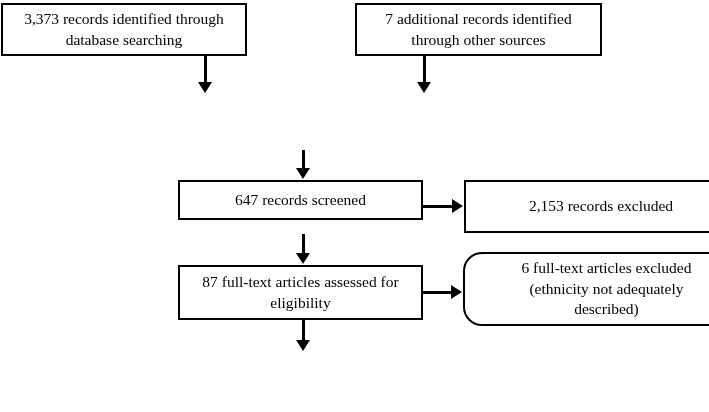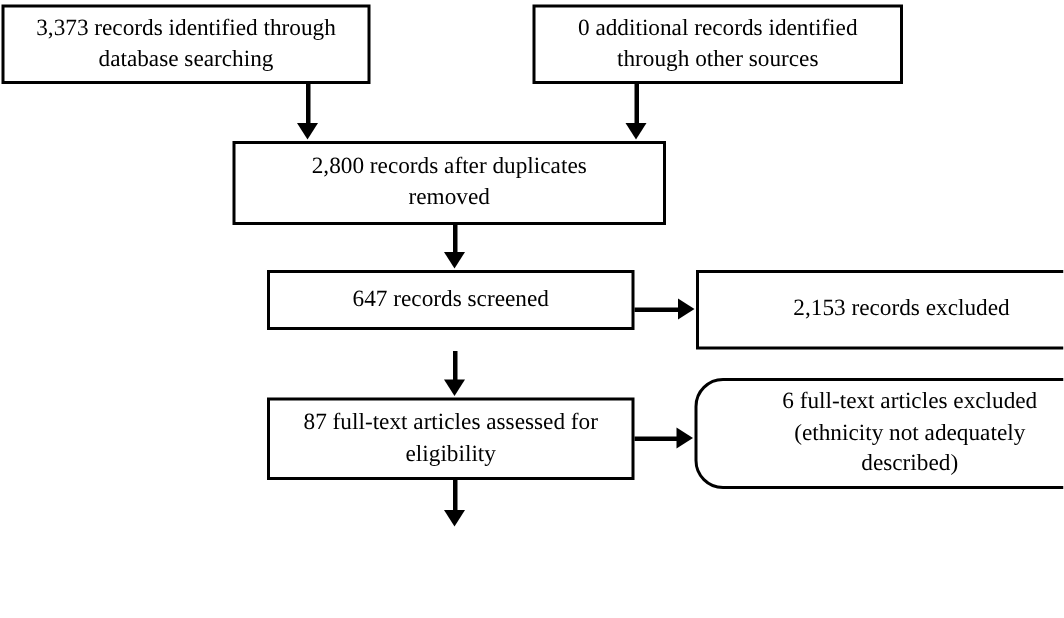--- a/index.html
+++ b/index.html
@@ -91,25 +91,23 @@
   #conn-inc-head  { left: 296px; top: 340px; }
 </style>
 </head>
 <body>
 
 <div id="canvas">
 
   <div class="node" id="node-identified-db">3,373 records identified through
 database searching</div>
 
-  <div class="node" id="node-identified-other">0 additional records identified
+  <div class="node" id="node-identified-other">7 additional records identified
 through other sources</div>
 
-  <div class="node" id="node-duplicates">2,800 records after duplicates
-removed</div>
 
   <div class="node" id="node-screened">647 records screened</div>
 
   <div class="node" id="node-excluded-records">2,153 records excluded</div>
 
   <div class="node" id="node-fulltext">87 full-text articles assessed for
 eligibility</div>
 
   <div class="node" id="node-excluded-fulltext">6 full-text articles excluded
 (ethnicity not adequately

